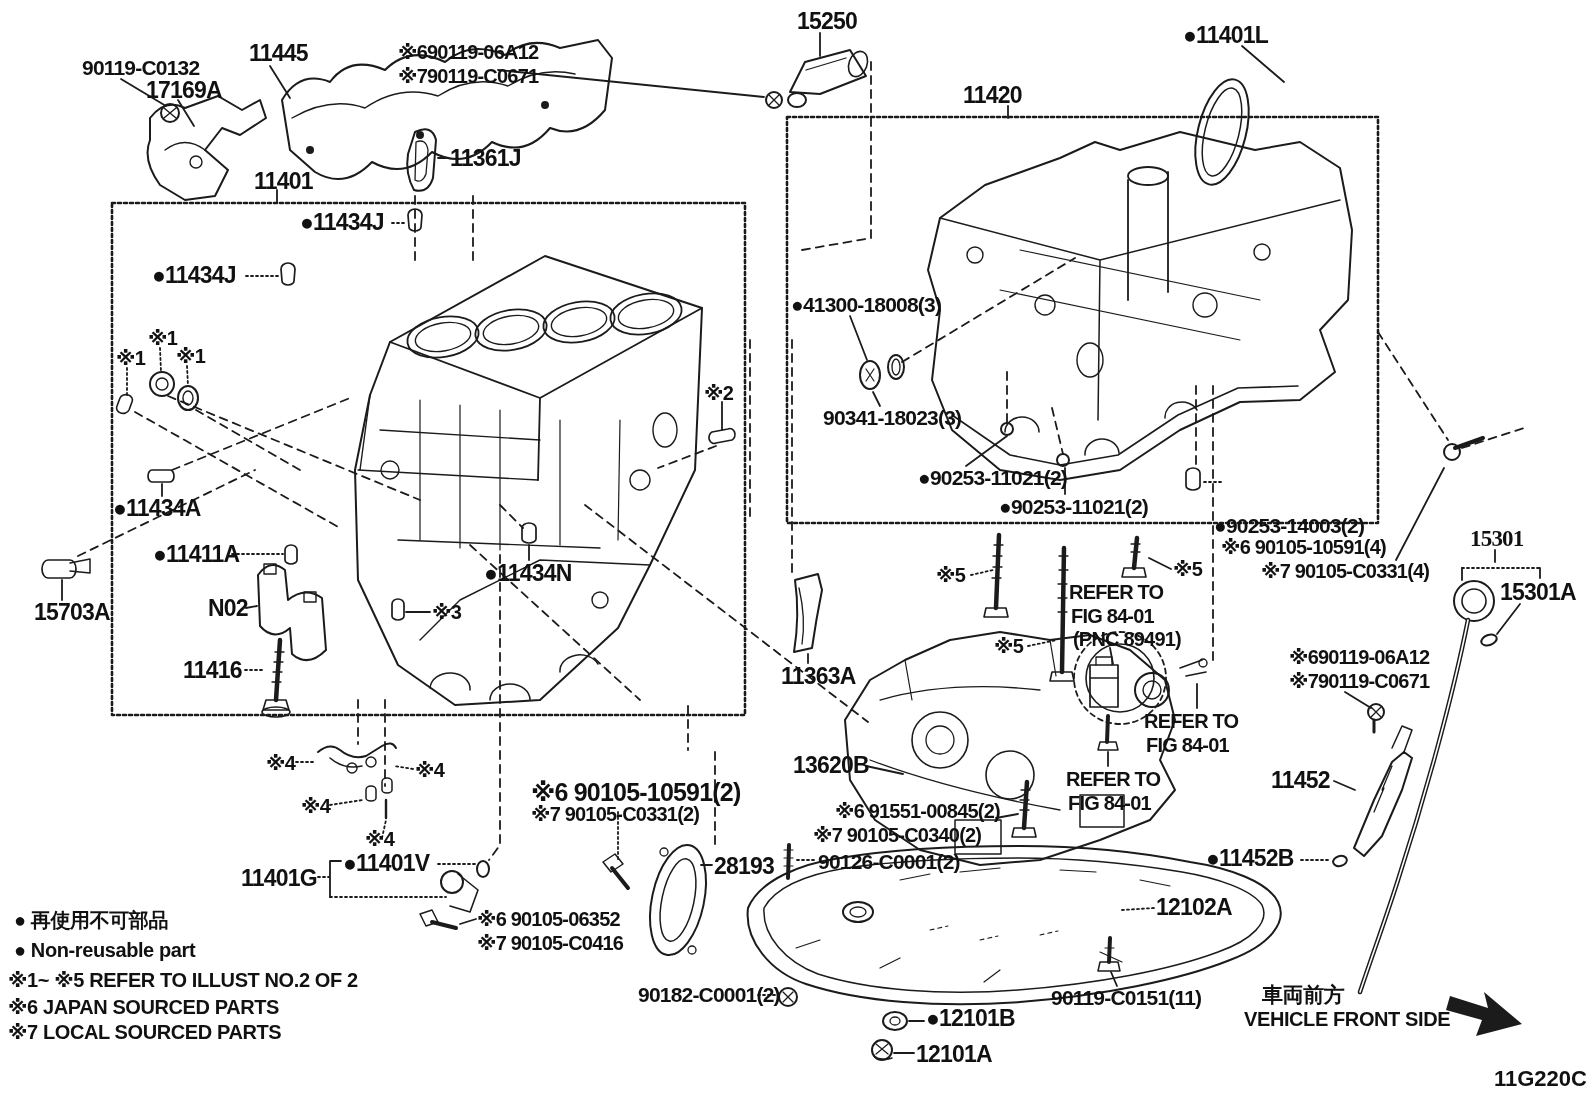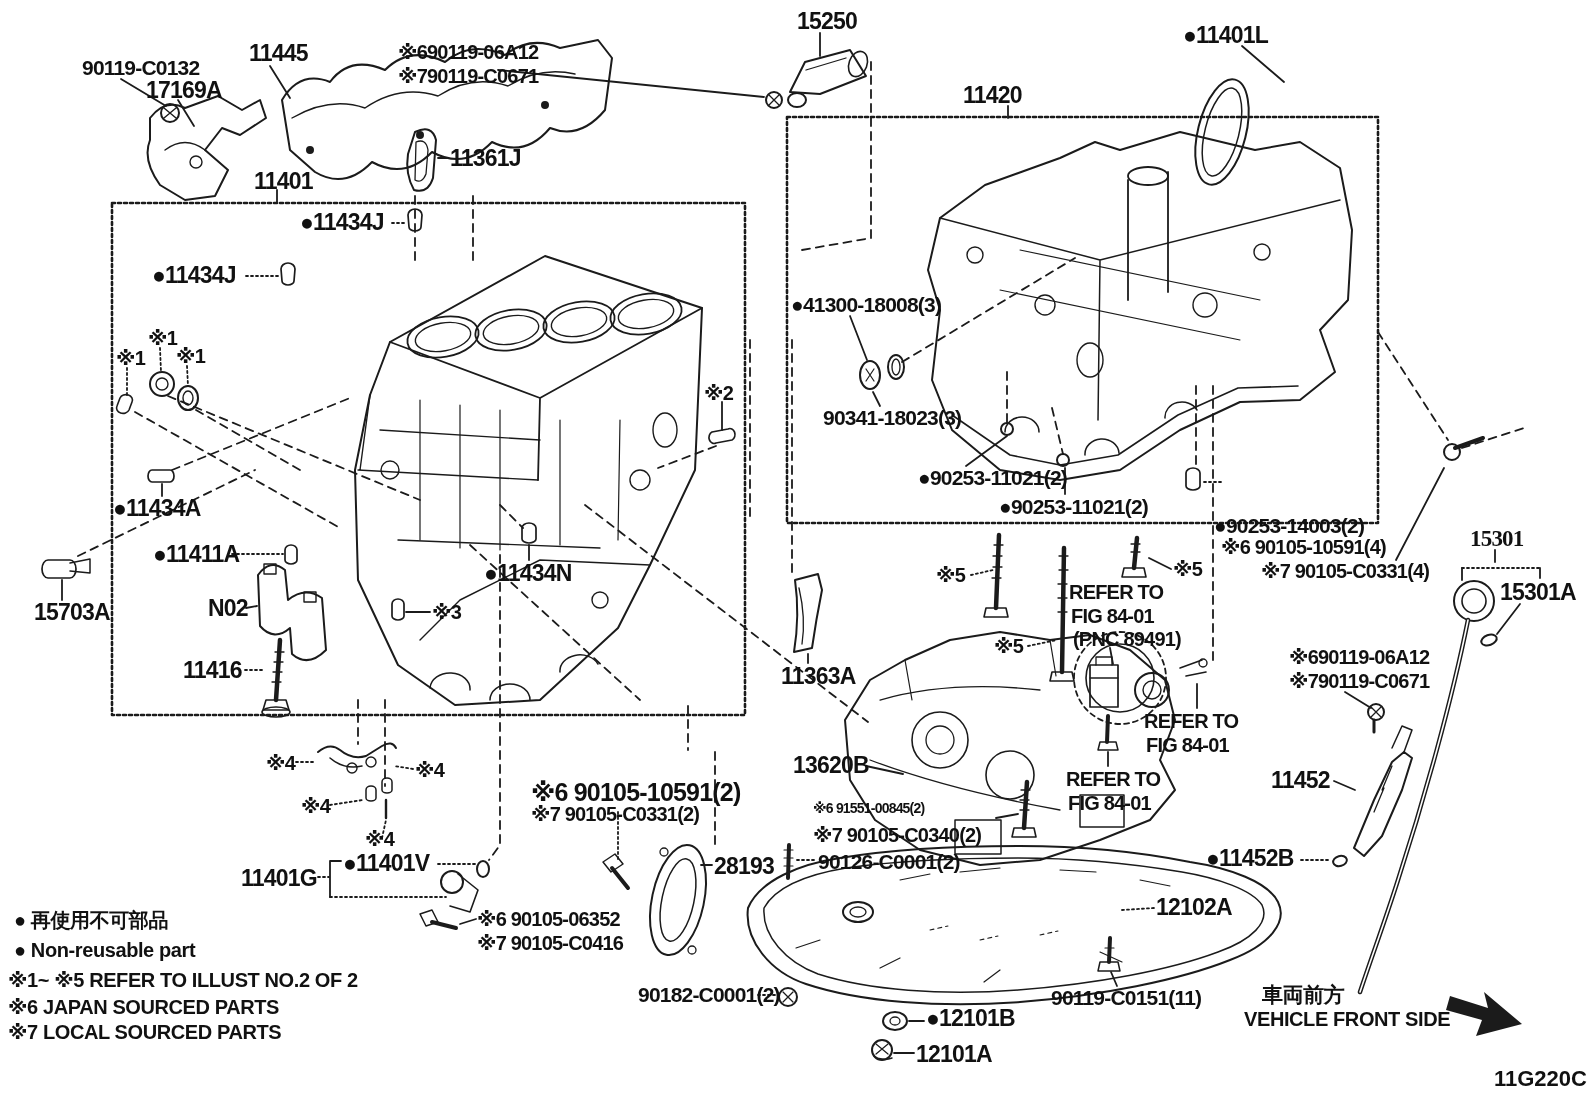--- a/index.html
+++ b/index.html
@@ -428,21 +428,21 @@
       <div class="plabel" style="left: 1271px; top: 769px; font-size: 23px;">11452</div>
       <div class="plabel" style="left: 1206px; top: 847px; font-size: 23px;">●11452B</div>
       <div class="plabel" style="left: 936px; top: 565px; font-size: 20px;">※5</div>
       <div class="plabel" style="left: 994px; top: 636px; font-size: 20px;">※5</div>
       <div class="plabel" style="left: 1173px; top: 559px; font-size: 20px;">※5</div>
       <div class="plabel" style="left: 1069px; top: 582px; font-size: 20px;">REFER TO</div>
       <div class="plabel" style="left: 1071px; top: 606px; font-size: 20px;">FIG 84-01</div>
       <div class="plabel" style="left: 1073px; top: 629px; font-size: 20px;">(PNC 89491)</div>
       <div class="plabel" style="left: 781px; top: 665px; font-size: 23px;">11363A</div>
       <div class="plabel" style="left: 793px; top: 754px; font-size: 23px;">13620B</div>
-      <div class="plabel" style="left: 813px; top: 801px; font-size: 14px;">※6 91551-00845(2)</div>
+      <div class="plabel" style="left: 835px; top: 801px; font-size: 20px;">※6 91551-00845(2)</div>
       <div class="plabel" style="left: 813px; top: 825px; font-size: 20px;">※7 90105-C0340(2)</div>
       <div class="plabel" style="left: 1144px; top: 711px; font-size: 20px;">REFER TO</div>
       <div class="plabel" style="left: 1146px; top: 735px; font-size: 20px;">FIG 84-01</div>
       <div class="plabel" style="left: 1066px; top: 769px; font-size: 20px;">REFER TO</div>
       <div class="plabel" style="left: 1068px; top: 793px; font-size: 20px;">FIG 84-01</div>
       <div class="plabel" style="left: 531px; top: 780px; font-size: 25px;">※6 90105-10591(2)</div>
       <div class="plabel" style="left: 531px; top: 804px; font-size: 20px;">※7 90105-C0331(2)</div>
       <div class="plabel" style="left: 266px; top: 753px; font-size: 20px;">※4</div>
       <div class="plabel" style="left: 415px; top: 760px; font-size: 20px;">※4</div>
       <div class="plabel" style="left: 301px; top: 796px; font-size: 20px;">※4</div>

